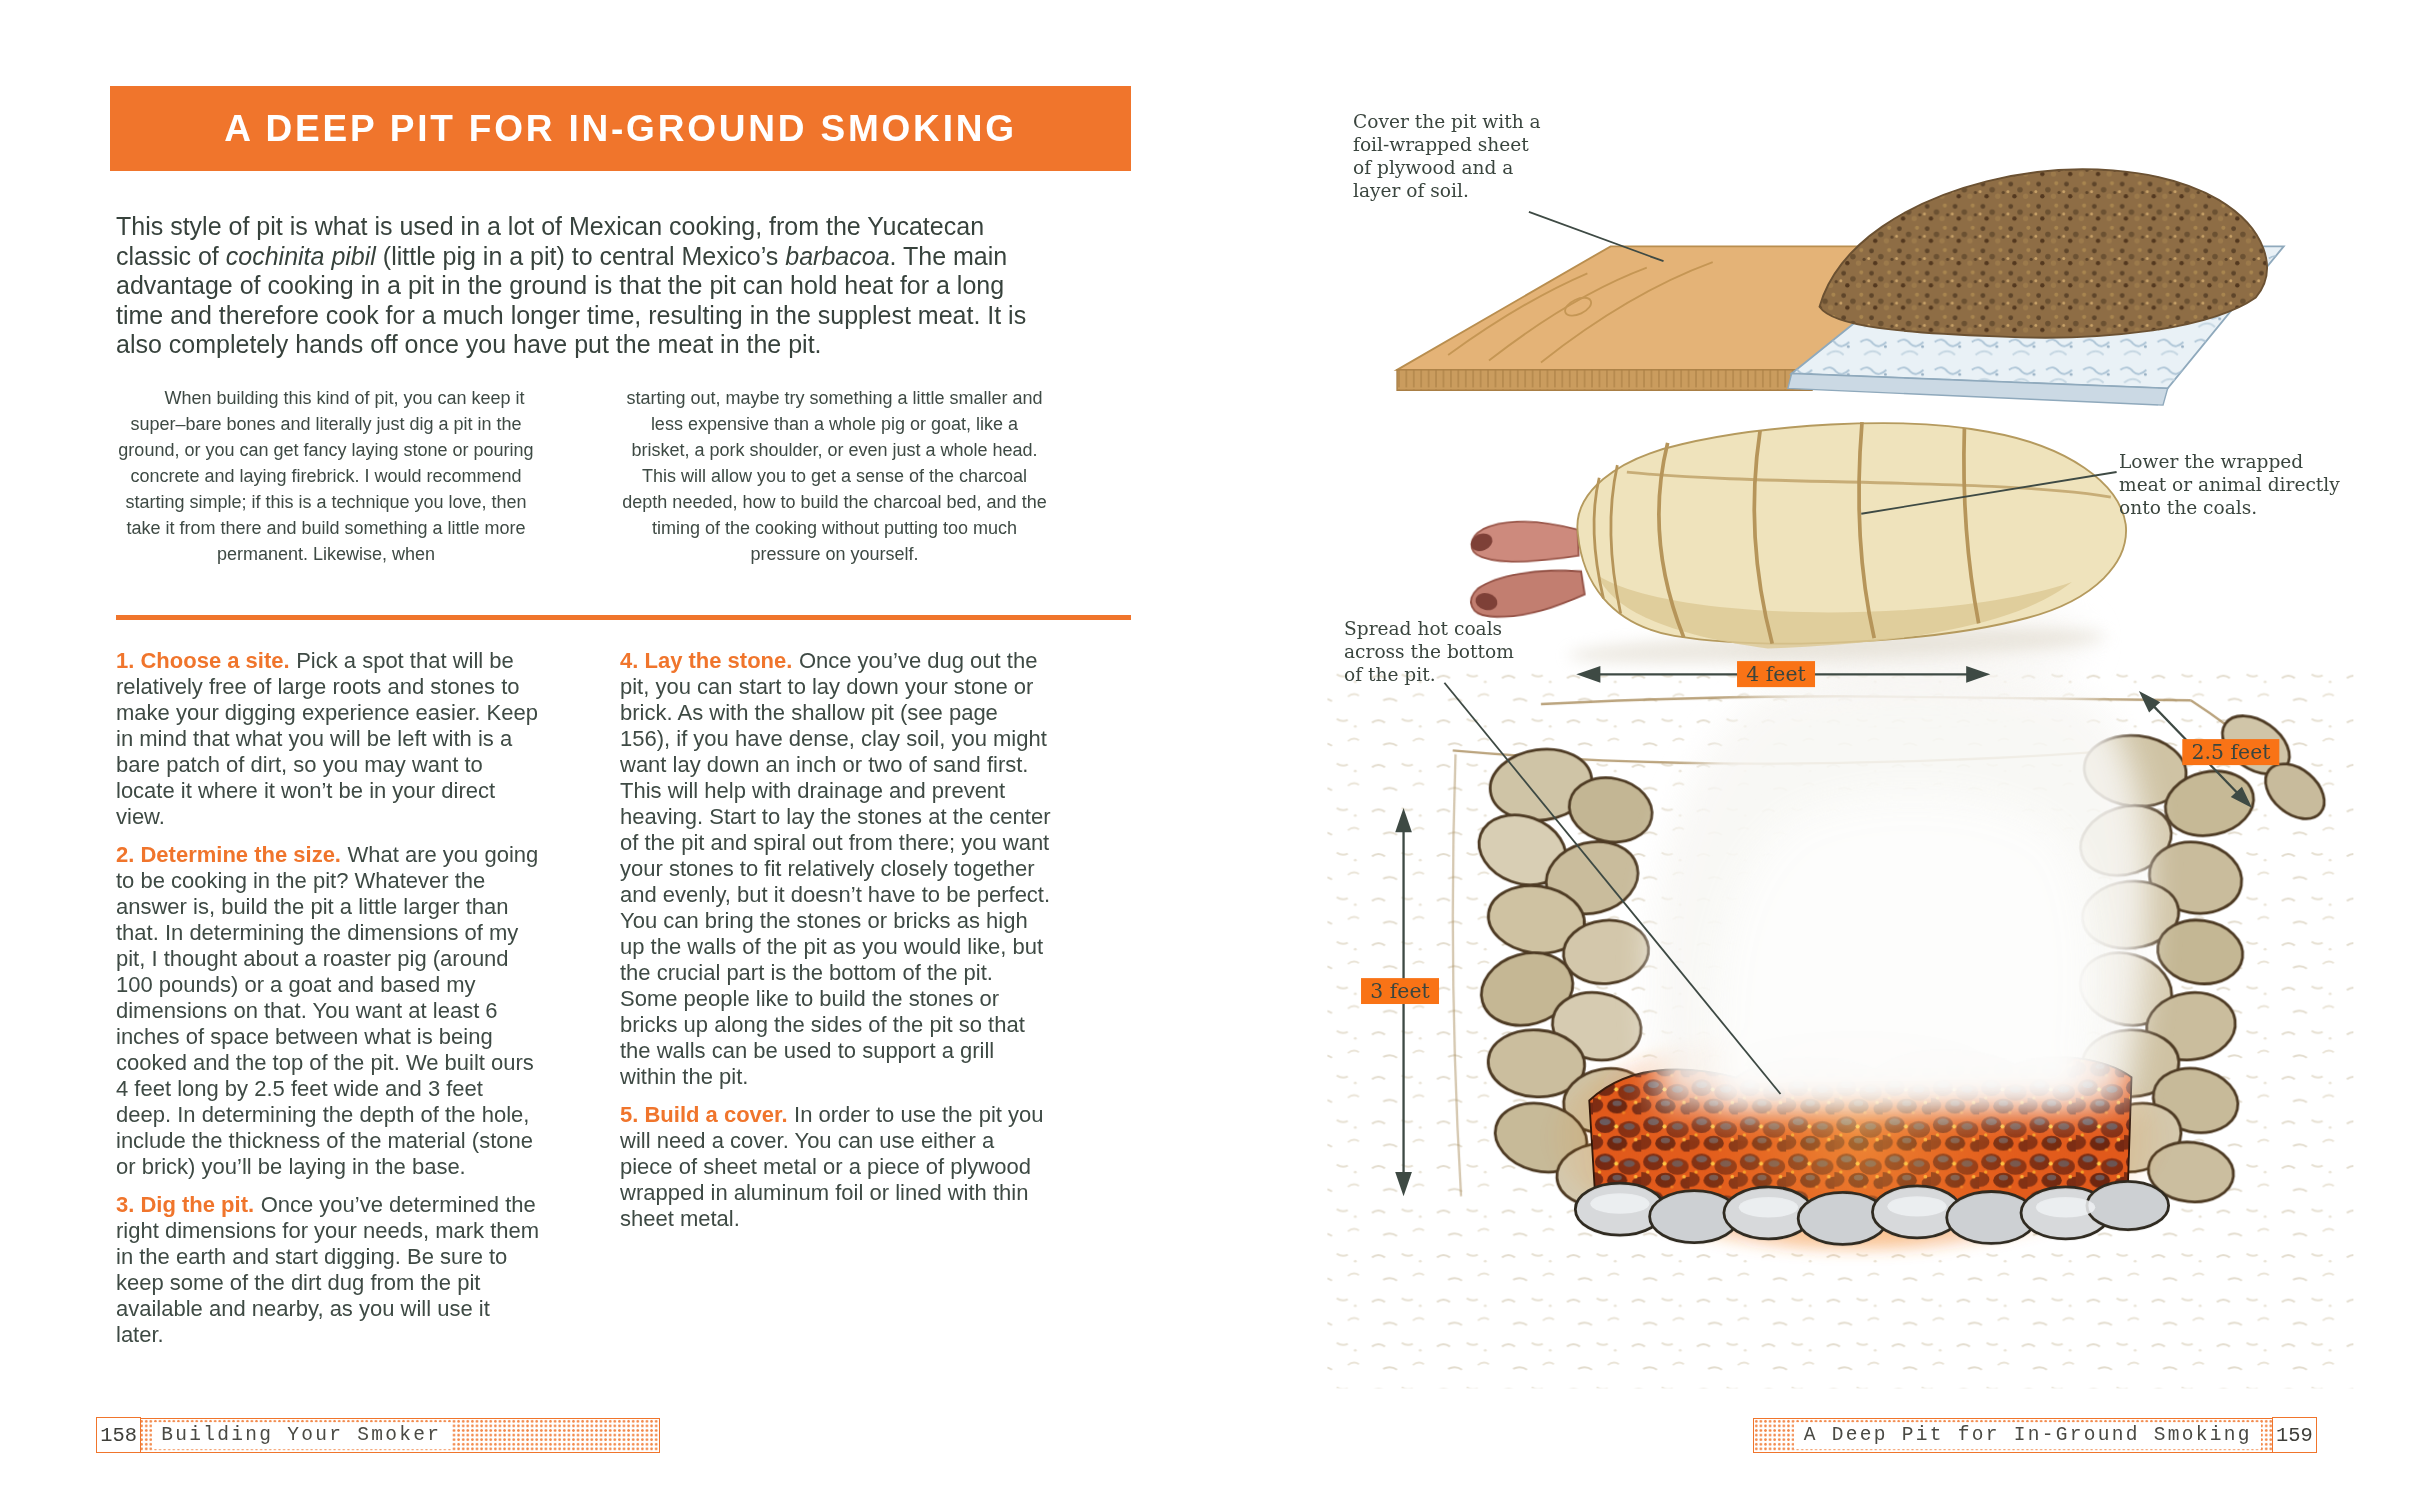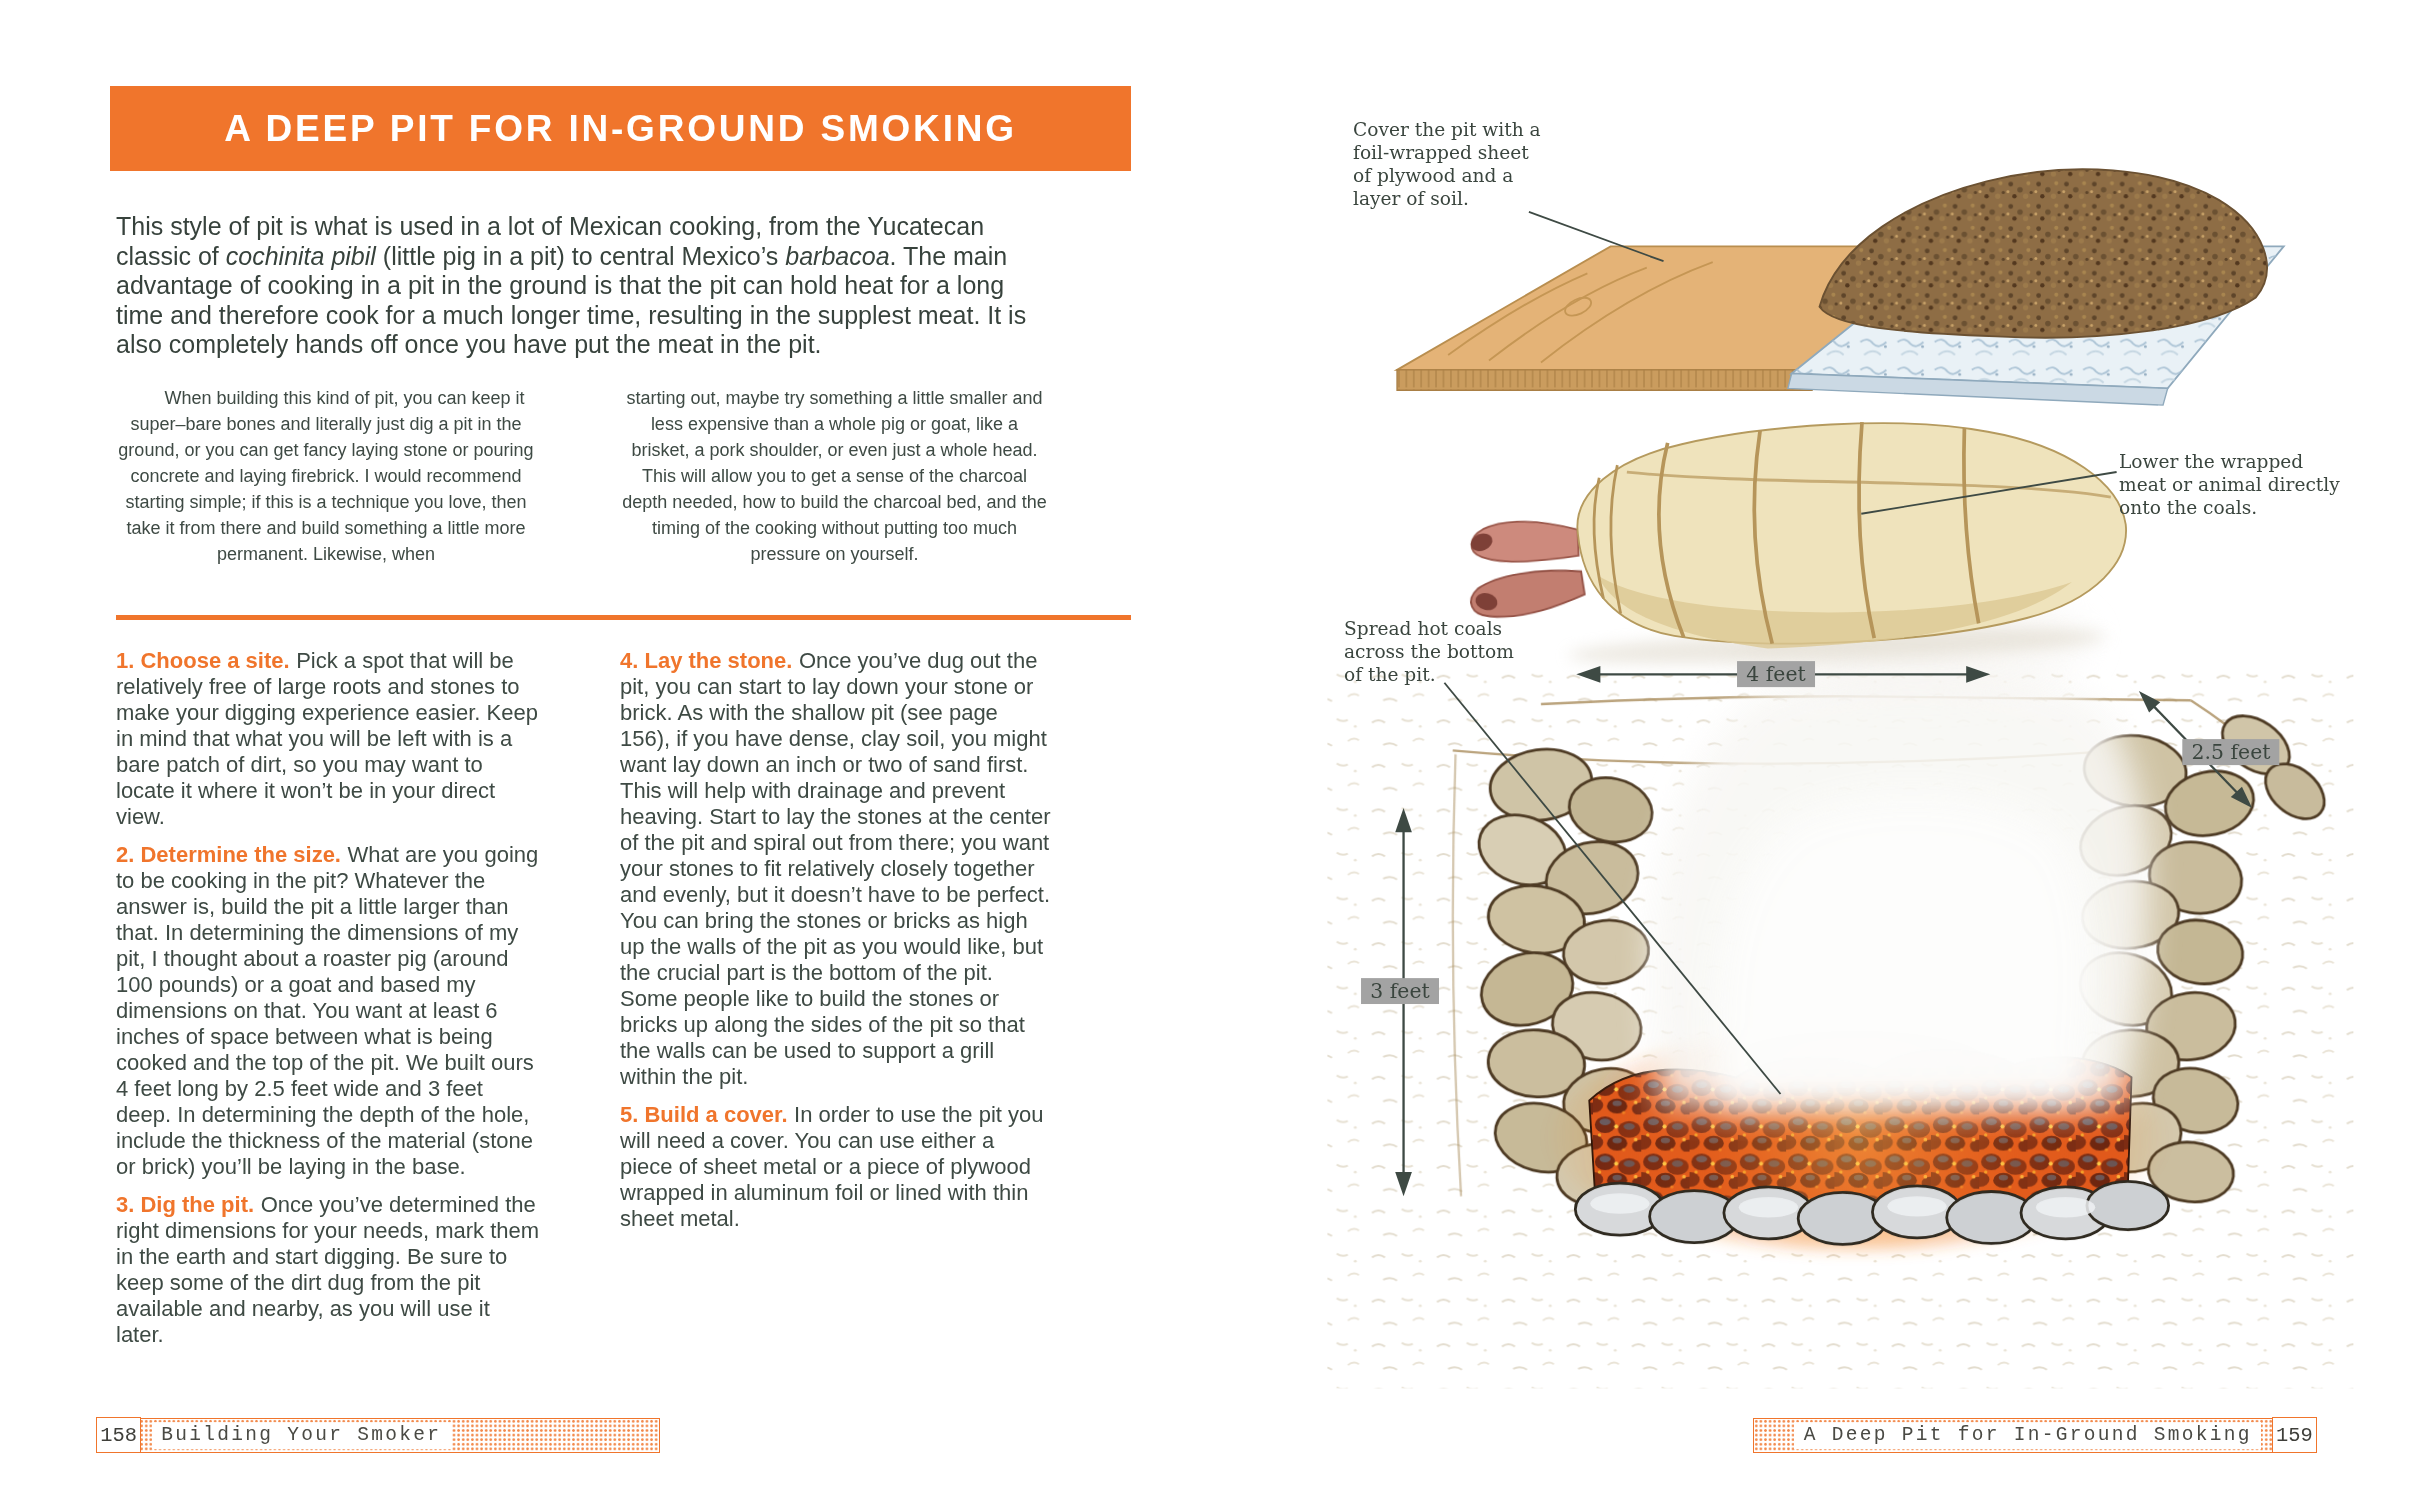--- a/index.html
+++ b/index.html
@@ -42,24 +42,24 @@
   .bar-left .pgbox{left:-1.9px;}
   .bar-right .pgbox{right:-1.9px;}
   .barlabel{position:absolute;top:50%;transform:translateY(-50%);background:#fff;
     font-family:"Liberation Mono",monospace;font-size:19.5px;letter-spacing:2.3px;color:#4a4a44;
     padding:2.8px 9.3px;white-space:nowrap;}
   .bar-left .barlabel{left:54px;}
   .bar-right .barlabel{right:54px;}
 
   
   .ann{position:absolute;font-family:"DejaVu Serif",serif;font-size:18.6px;line-height:23px;color:var(--ann);}
-  .ann-cover{left:1353px;top:110px;width:193px;margin-top:8px;}
+  .ann-cover{left:1353px;top:110px;width:193px;}
   .ann-lower{left:2119px;top:450px;width:232px;}
   .ann-spread{left:1344px;top:617px;width:184px;}
-  .dim{position:absolute;transform:translate(-50%,-50%);background:#a3a3a3;
+  .dim{position:absolute;transform:translate(-50%,-50%);background:#f97316;
     font-family:"DejaVu Serif",serif;font-size:20.4px;color:var(--ann);
     padding:0.9px 9.3px;white-space:nowrap;}
   .dim-width{left:1776px;top:674px;}
   .dim-depth{left:1400px;top:991px;}
   .dim-cross{left:2231px;top:752px;}
   .art{position:absolute;left:1281px;top:56px;width:1077px;height:1337px;}
 </style>
 </head>
 <body>
 

